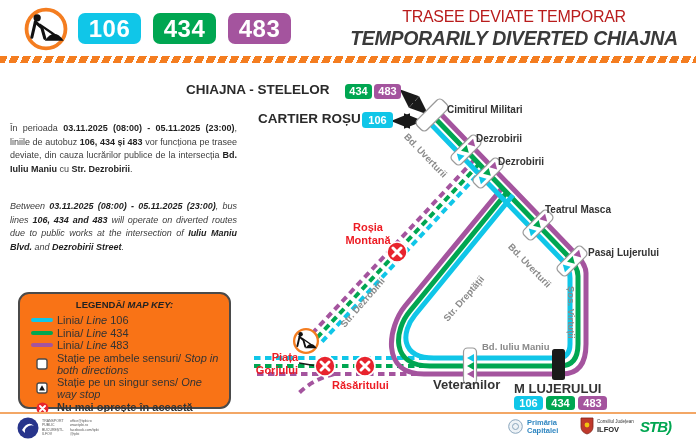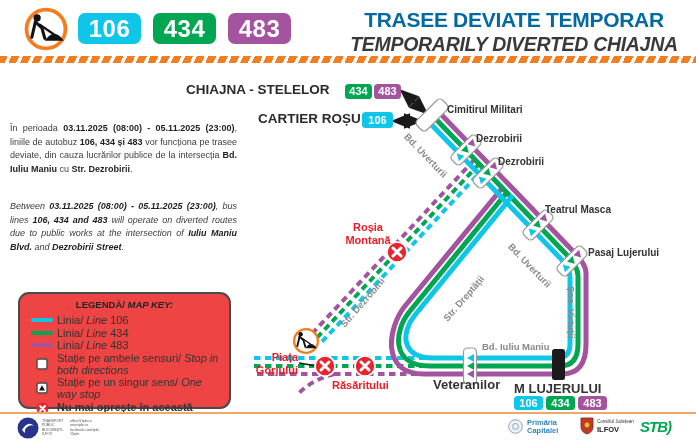--- a/index.html
+++ b/index.html
@@ -8,31 +8,31 @@
   }
   *{box-sizing:border-box; margin:0; padding:0;}
   html,body{width:696px;height:440px;}
   body{font-family:"Liberation Sans", sans-serif; background:#fff; position:relative; overflow:hidden; color:var(--ink);}
   .abs{position:absolute;}
   
   .hdr-badge{position:absolute; top:13px; width:63px; height:31px; border-radius:7px; color:#fff;
     font-weight:bold; font-size:24px; line-height:31px; text-align:center; letter-spacing:0.5px;}
   .bg106{background:var(--line_106);} .bg434{background:var(--line_434);} .bg483{background:var(--line_483);}
   .title-wrap{left:336px; top:7px; width:356px; text-align:center; line-height:1.22;}
-  .title1{font-size:21px; font-weight:bold; color:#0369a1; letter-spacing:-0.3px;}
+  .title1{font-size:16px; font-weight:normal; color:#b91c1c; letter-spacing:-0.3px;}
   .title2{font-size:19.5px; font-weight:bold; font-style:italic; color:#3a3a3a; letter-spacing:-0.3px;}
   .stripe{left:0; top:56px; width:696px; height:7px;
     background:repeating-linear-gradient(115deg,#f47d20 0 7px,#ffffff 7px 10.5px);}
   
   .para{left:10px; width:227px; font-size:9px; line-height:1.5; text-align:justify; color:#3d3d3d;}
   .para.en{font-style:italic;}
   .para span[data-b]{font-weight:bold; color:#1f1f1f;}
   
   .legend{left:18px; top:292px; width:213px; height:117px; border:2px solid #4a4a4a; border-radius:11px;
-    background:#ef4444; padding:5px 7px 4px 7px;}
+    background:#f97316; padding:5px 7px 4px 7px;}
   .legend-title{text-align:center; font-size:9.5px; margin-bottom:4px; color:#222;}
   .lrow{display:flex; align-items:center; min-height:12.5px; font-size:11px; color:#333;}
   .lrow .swc{width:30px; display:flex; justify-content:center; flex:0 0 30px;}
   .sw-line{width:22px; height:4px; border-radius:2px;}
   .lrow2{line-height:1.2;}
   
   .stoplbl{position:absolute; font-weight:bold; font-size:10px; color:#333; white-space:nowrap;}
   .termlbl{position:absolute; font-weight:bold; font-size:13.5px; color:#2a2a2a; white-space:nowrap;}
   .redlbl{position:absolute; font-weight:bold; font-size:11px; color:#ed1c24; line-height:1.15; white-space:nowrap;}
   .streetlbl{position:absolute; font-weight:bold; font-size:9.5px; color:var(--street_gray); white-space:nowrap; transform-origin:0 0;}

